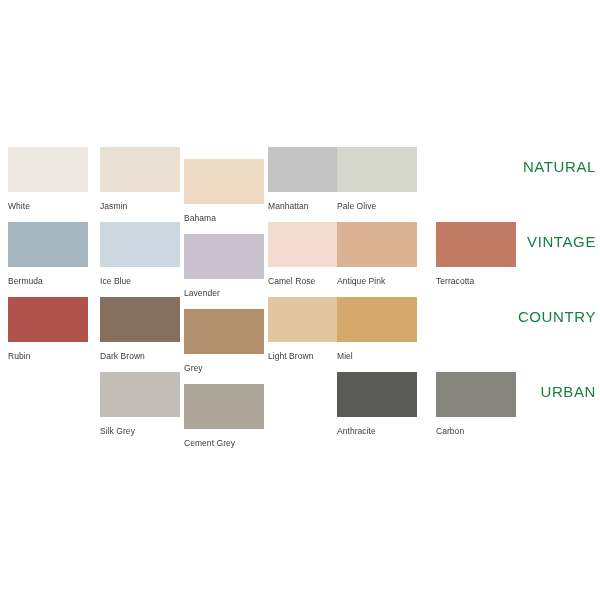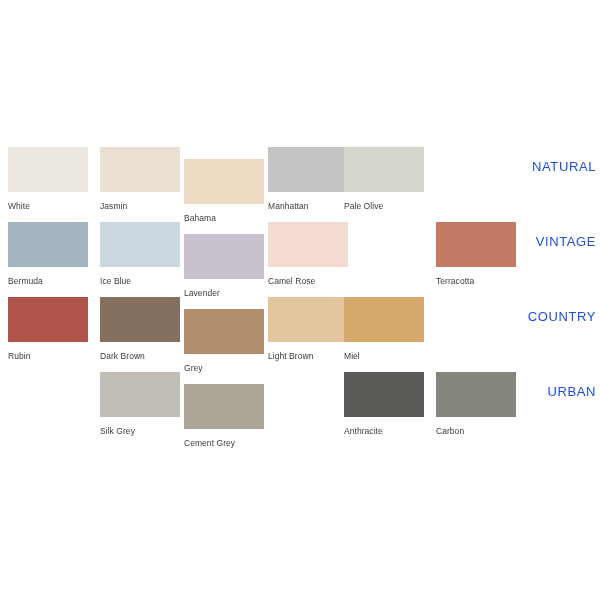--- a/index.html
+++ b/index.html
@@ -33,43 +33,43 @@
 
   .swatch-group {
     position: absolute;
     top: 0;
     width: 80px;
   }
   .sw-0 { left: 8px; }
   .sw-1 { left: 100px; }
   .sw-2 { left: 184px; margin-top: 12px; }
   .sw-3 { left: 268px; }
-  .sw-4 { left: 344px; }
+  .sw-4 { left: 337px; }
   .sw-5 { left: 436px; }
 
   .swatch-chip {
     width: 80px;
     height: 45px;
     display: block;
   }
   .swatch-label {
     margin-top: 9px;
     font-size: 8.5px;
     line-height: 11px;
     color: #3b3b3b;
     letter-spacing: 0.05px;
     white-space: nowrap;
   }
   .category-label {
     position: absolute;
     right: 4px;
     top: 11px;
-    font-size: 13px;
+    font-size: 15px;
     line-height: 18px;
-    color: #1d4ed8;
+    color: #15803d;
     letter-spacing: 0.6px;
     text-align: right;
     white-space: nowrap;
   }
 </style>
 </head>
 <body style="background-color: rgb(255, 255, 255);">
 
 <div id="palette-chart">
 
@@ -106,20 +106,24 @@
       <span class="swatch-chip" style="background-color: rgb(204, 216, 223);"></span>
       <div class="swatch-label">Ice Blue</div>
     </div>
     <div class="swatch-group sw-2">
       <span class="swatch-chip" style="background-color: rgb(201, 194, 206);"></span>
       <div class="swatch-label">Lavender</div>
     </div>
     <div class="swatch-group sw-3">
       <span class="swatch-chip" style="background-color: rgb(244, 219, 208);"></span>
       <div class="swatch-label">Camel Rose</div>
+    </div>
+    <div class="swatch-group sw-4">
+      <span class="swatch-chip" style="background-color: rgb(220, 178, 149);"></span>
+      <div class="swatch-label">Antique Pink</div>
     </div>
     <div class="swatch-group sw-5">
       <span class="swatch-chip" style="background-color: rgb(195, 122, 101);"></span>
       <div class="swatch-label">Terracotta</div>
     </div>
     <div class="category-label">VINTAGE</div>
   </div>
 
   <div class="palette-row row-2">
     <div class="swatch-group sw-0">

